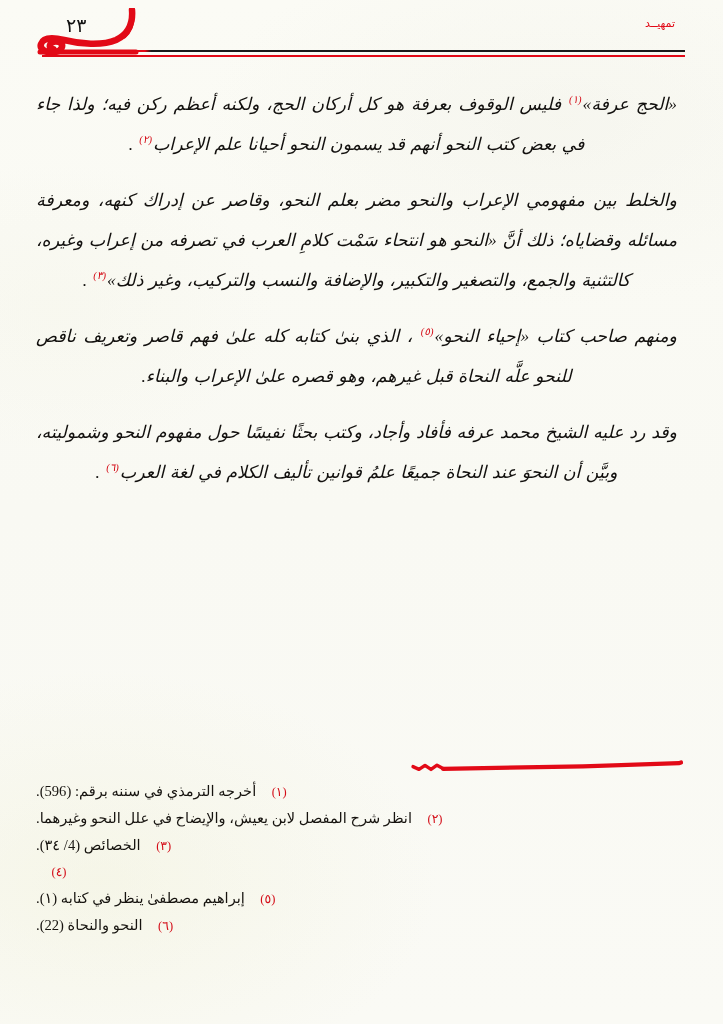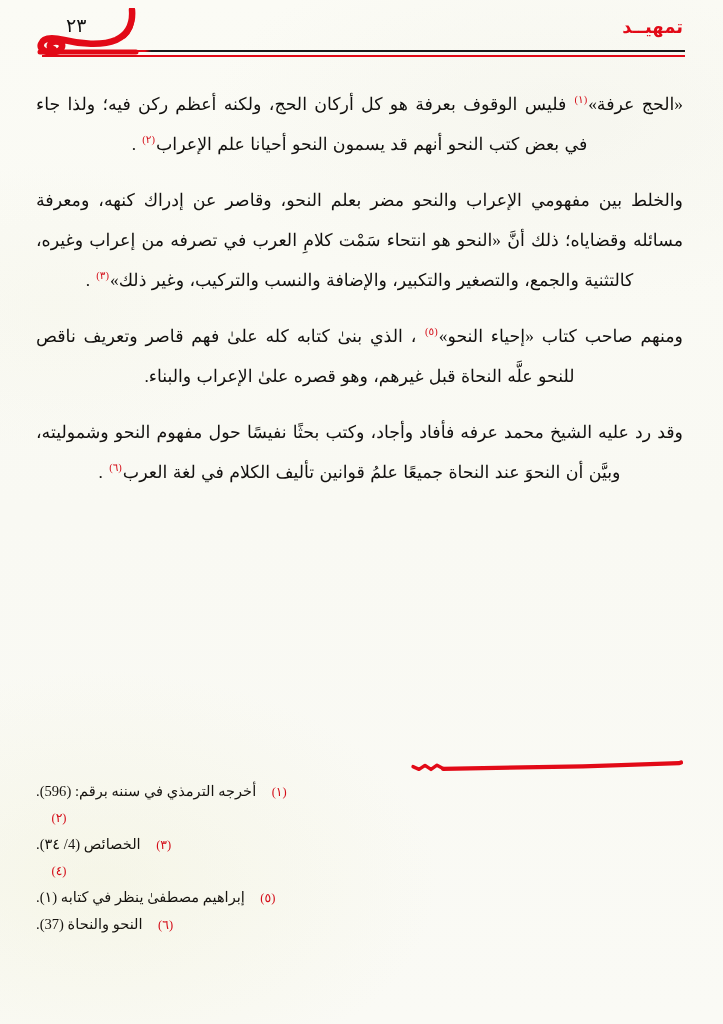--- a/index.html
+++ b/index.html
@@ -33,24 +33,24 @@
   .header {
     position: absolute;
     top: 0;
     left: 0;
     right: 0;
     height: 72px;
   }
   .chapter-title {
     position: absolute;
     top: 18px;
-    right: 40px;
+    right: 48px;
     font-family: "Liberation Sans", "DejaVu Sans", sans-serif;
-    font-weight: bold;
-    font-size: 18px;
+    font-weight: normal;
+    font-size: 11px;
     color: #e20a17;
     letter-spacing: 0.5px;
     line-height: 1;
   }
   .header-rules {
     position: absolute;
     top: 50px;
     left: 42px;
     right: 38px;
     height: 8px;
@@ -92,26 +92,27 @@
 
   
   .body-area {
     position: absolute;
     top: 72px;
     right: 40px;
     left: 36px;
     bottom: 270px;
   }
   p.para {
-    margin: 0 0 16px 0;
+    margin: 0 6px 16px 0;
     font-size: 17.4px;
     line-height: 40px;
     text-align: justify;
     text-align-last: center;
     word-spacing: 1px;
+    font-style: italic;
   }
   p.para.first {
     margin-top: 12px;
   }
   .fn {
     color: #d40d18;
     font-size: 10.5px;
     vertical-align: super;
     line-height: 0;
     font-family: "Liberation Serif", "DejaVu Serif", serif;
@@ -198,32 +199,33 @@
         <path d="M60 10.6 L54 7.2 L48 11.4 L42 7.4 L36 11.4 L30 8.6" fill="none" stroke="#e20a17" stroke-width="3.4" stroke-linecap="round" stroke-linejoin="round"></path>
       </svg>
     </div>
     <ul class="fn-list" id="footnote-list">
         <li class="fn-item">
           <span class="fn-num">(١)</span>
           <span class="fn-text">أخرجه الترمذي في سننه برقم: (596).</span>
         </li>
         <li class="fn-item">
           <span class="fn-num">(٢)</span>
+          <span class="fn-text">انظر شرح المفصل لابن يعيش، والإيضاح في علل النحو وغيرهما.</span>
         </li>
         <li class="fn-item">
           <span class="fn-num">(٣)</span>
           <span class="fn-text">الخصائص (4/ ٣٤).</span>
         </li>
         <li class="fn-item">
           <span class="fn-num">(٤)</span>
         </li>
         <li class="fn-item">
           <span class="fn-num">(٥)</span>
           <span class="fn-text">إبراهيم مصطفىٰ ينظر في كتابه (١).</span>
         </li>
         <li class="fn-item">
           <span class="fn-num">(٦)</span>
-          <span class="fn-text">النحو والنحاة (37).</span>
+          <span class="fn-text">النحو والنحاة (22).</span>
         </li>
       </ul>
   </div>
 
 </div>
 
 </body></html>

